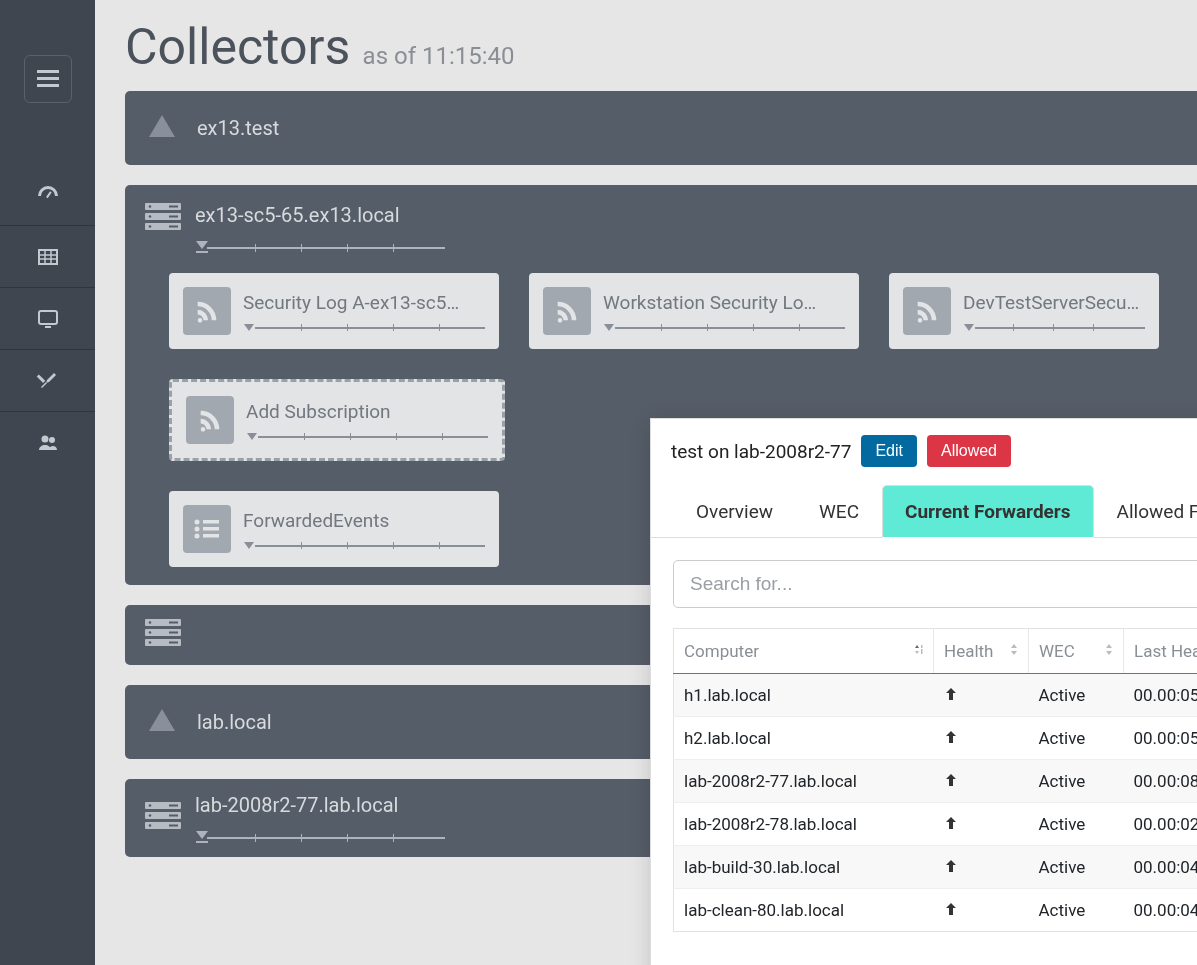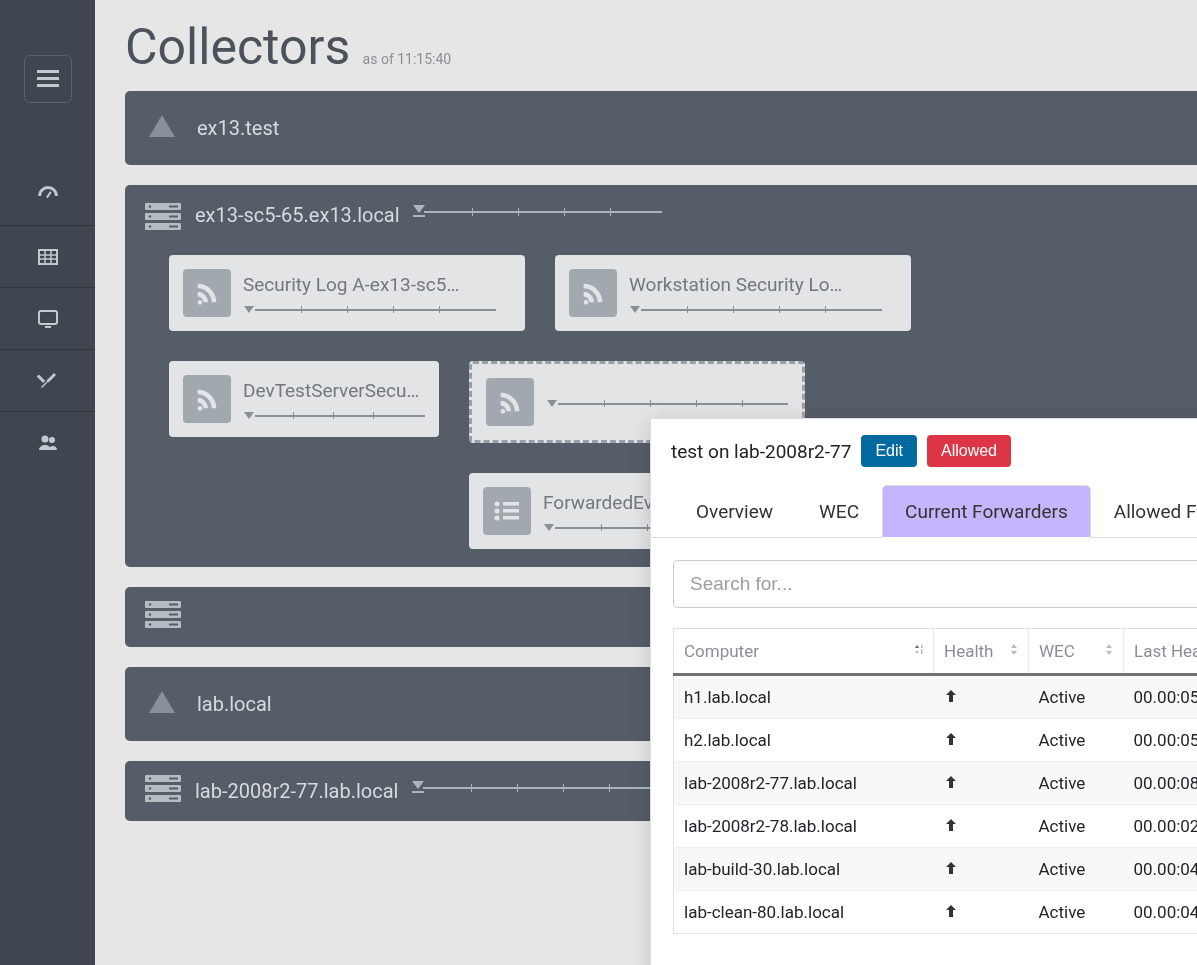--- a/index.html
+++ b/index.html
@@ -54,21 +54,21 @@
   overflow: hidden;
   position: relative;
 }
 .page-title {
   font-size: 50px;
   font-weight: 400;
   color: #4b525b;
   margin-bottom: 15px;
 }
 .subtitle {
-  font-size: 14px;
+  font-size: 24px;
   color: #8b8f95;
   font-weight: 400;
 }
 .collector-row {
   background: #555d68;
   border-radius: 5px;
   padding: 22px 22px;
   margin-bottom: 20px;
   display: flex;
   align-items: center;
@@ -98,21 +98,21 @@
 }
 .collector-name-italic {
   font-size: 19px;
   color: #d8dadd;
   font-style: italic;
   font-weight: 600;
   letter-spacing: 0.5px;
 }
 .collector-title-block {
   display: flex;
-  flex-direction: row;
+  flex-direction: column;
   gap: 12px;
 }
 .slider-bar {
   width: 250px;
   height: 14px;
   position: relative;
 }
 .slider-track {
   position: absolute;
   top: 8px;
@@ -133,21 +133,21 @@
   height: 8px;
   background: #aeb4bc;
 }
 .subs-grid {
   display: flex;
   flex-wrap: wrap;
   gap: 30px;
   padding-left: 24px;
 }
 .sub-card {
-  width: 356px;
+  width: 330px;
   height: 76px;
   background: #e2e4e6;
   border-radius: 4px;
   display: flex;
   align-items: center;
   padding: 10px 14px;
   cursor: pointer;
 }
 .sub-card-dashed {
   width: 336px;
@@ -250,21 +250,22 @@
   cursor: pointer;
   border: 1px solid transparent;
   border-bottom: none;
   white-space: nowrap;
 }
 .tab.active {
   border: 1px solid #ddd;
   border-bottom: 1px solid #fff;
   border-radius: 5px 5px 0 0;
   margin-bottom: -1px;
-  background: #c4b5fd;
+  background: #5eead4;
+  font-weight: bold;
 }
 .tab-content {
   padding: 22px;
 }
 .search-box {
   width: 100%;
   padding: 12px 16px;
   font-size: 19px;
   border: 1px solid #ccc;
   border-radius: 5px;
@@ -276,21 +277,21 @@
   margin-top: 20px;
   width: 100%;
   border: 1px solid #e2e2e2;
   border-collapse: collapse;
 }
 .table th {
   text-align: left;
   font-weight: 400;
   color: #8a8f95;
   padding: 12px 10px;
-  border-bottom: 3px solid #737373;
+  border-bottom: 1px solid #737373;
   font-size: 17px;
   position: relative;
 }
 .sort-icon {
   position: absolute;
   right: 8px;
   top: 12px;
 }
 .table td {
   padding: 11px 10px;
@@ -477,20 +478,21 @@
           </div>
         </div>
 
         <div class="sub-card-dashed">
           <div class="sub-icon-box">
             <svg width="28" height="28" viewBox="0 0 24 24">
                 <path fill="#e2e4e6" d="M4 4v4a12 12 0 0 1 12 12h4A16 16 0 0 0 4 4zm0 7v4a5 5 0 0 1 5 5h4a9 9 0 0 0-9-9zm2 7a2 2 0 1 0 0 4 2 2 0 0 0 0-4z"></path>
               </svg>
           </div>
           <div class="sub-card-body">
+            <span class="sub-title">Add Subscription</span>
             <div class="sub-slider slider-card-wide">
               <div class="sub-slider-track"></div>
               <span class="sub-slider-handle"><svg width="12" height="12">
                     <polygon points="1,1 11,1 6,8" fill="#888f98"></polygon>
                     <rect x="1" y="9" width="10" height="2" fill="#888f98"></rect>
                   </svg></span>
               <div class="sub-slider-tick" style="left:58px"></div>
                 <div class="sub-slider-tick" style="left:104px"></div>
                 <div class="sub-slider-tick" style="left:150px"></div>
                 <div class="sub-slider-tick" style="left:196px"></div>

